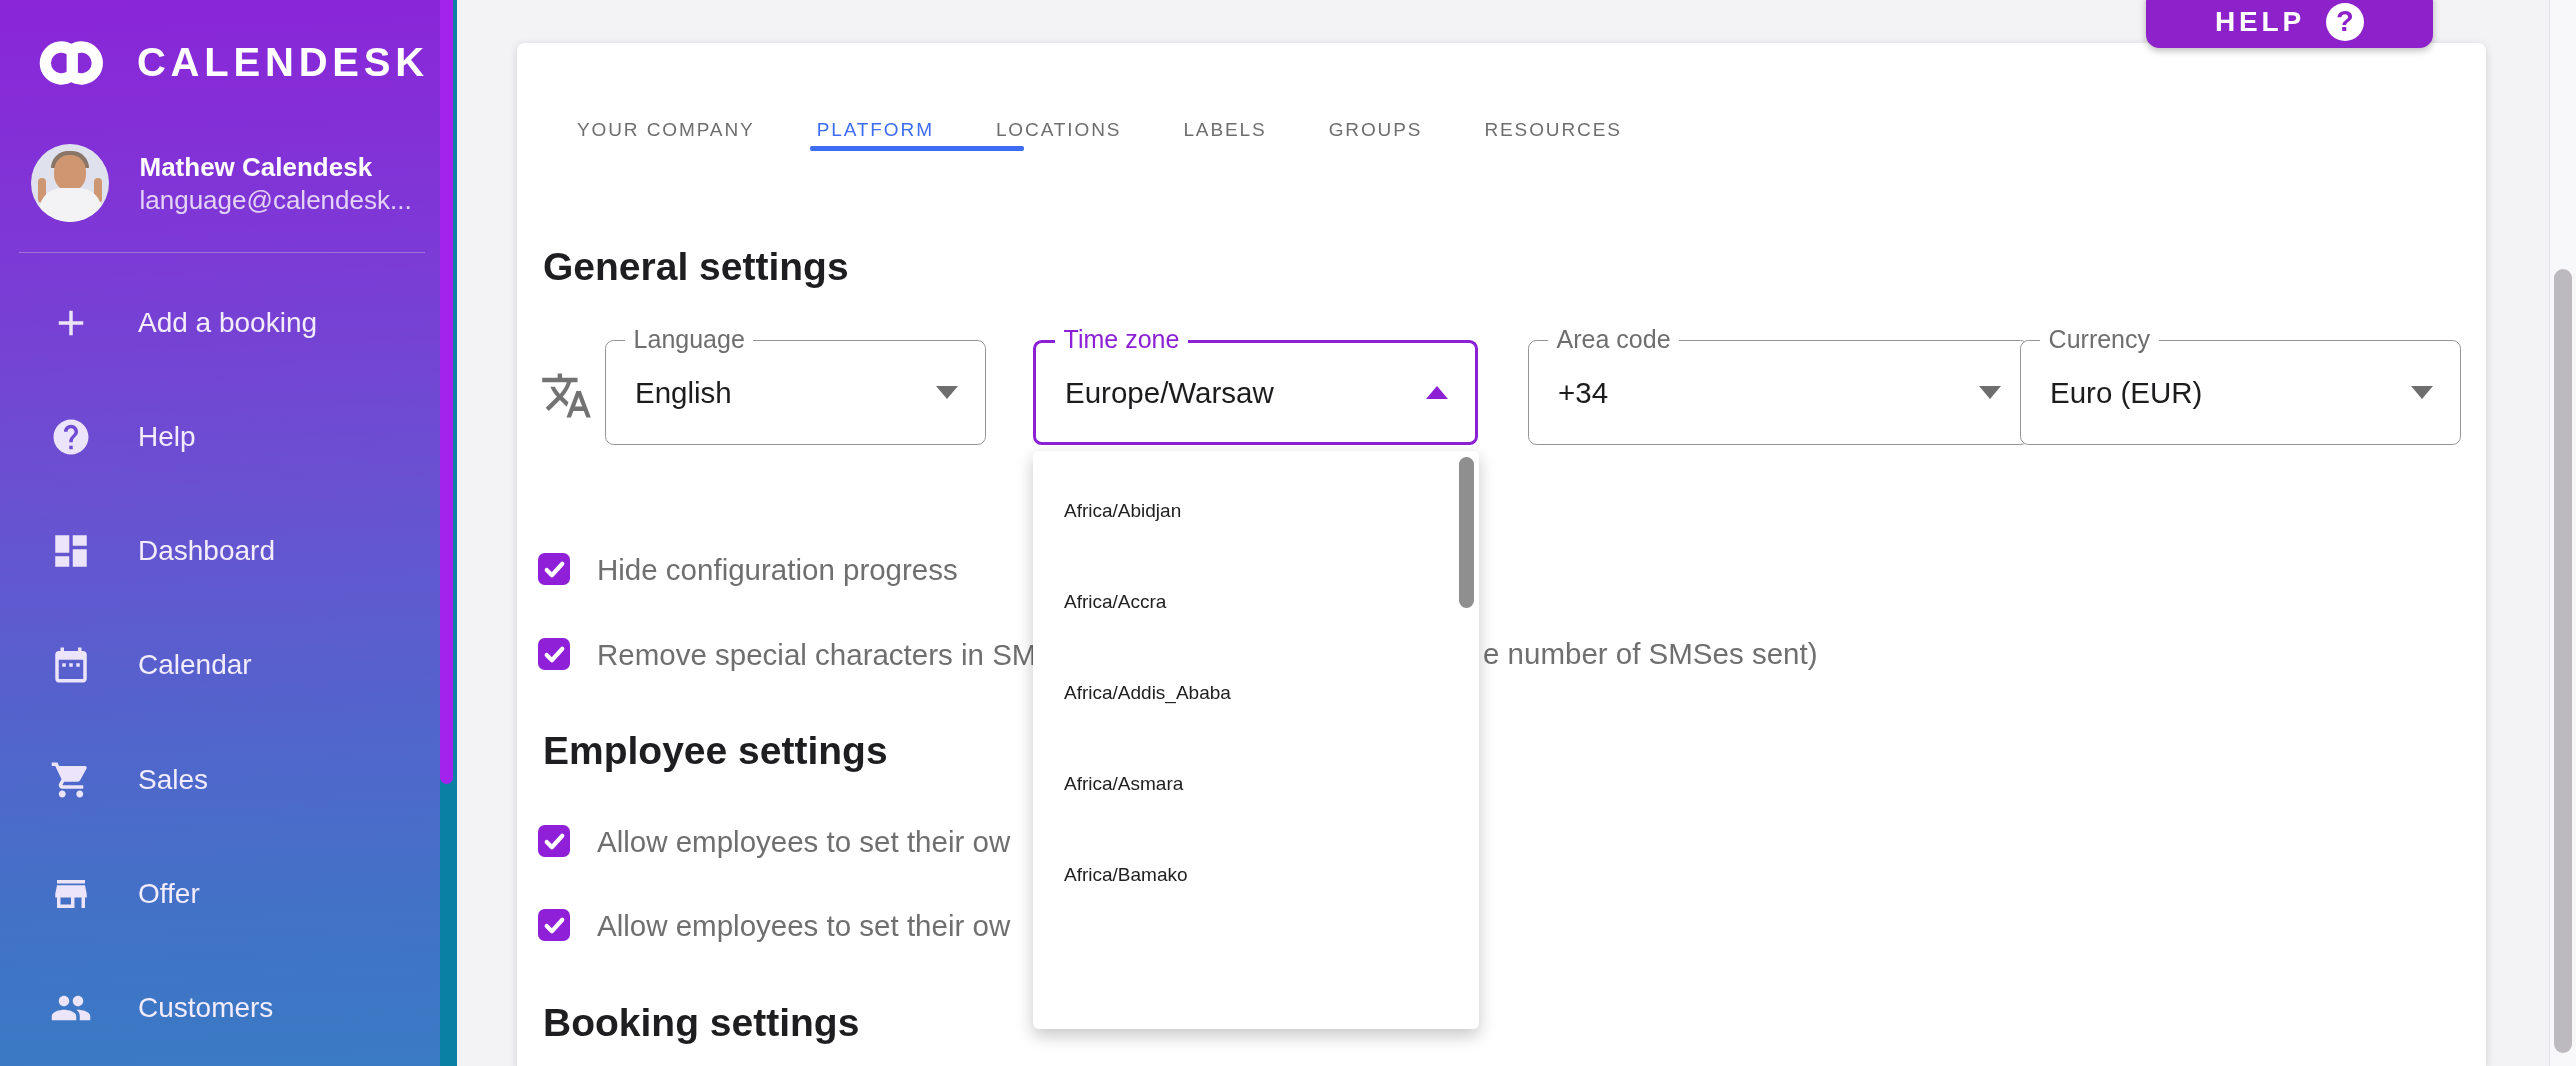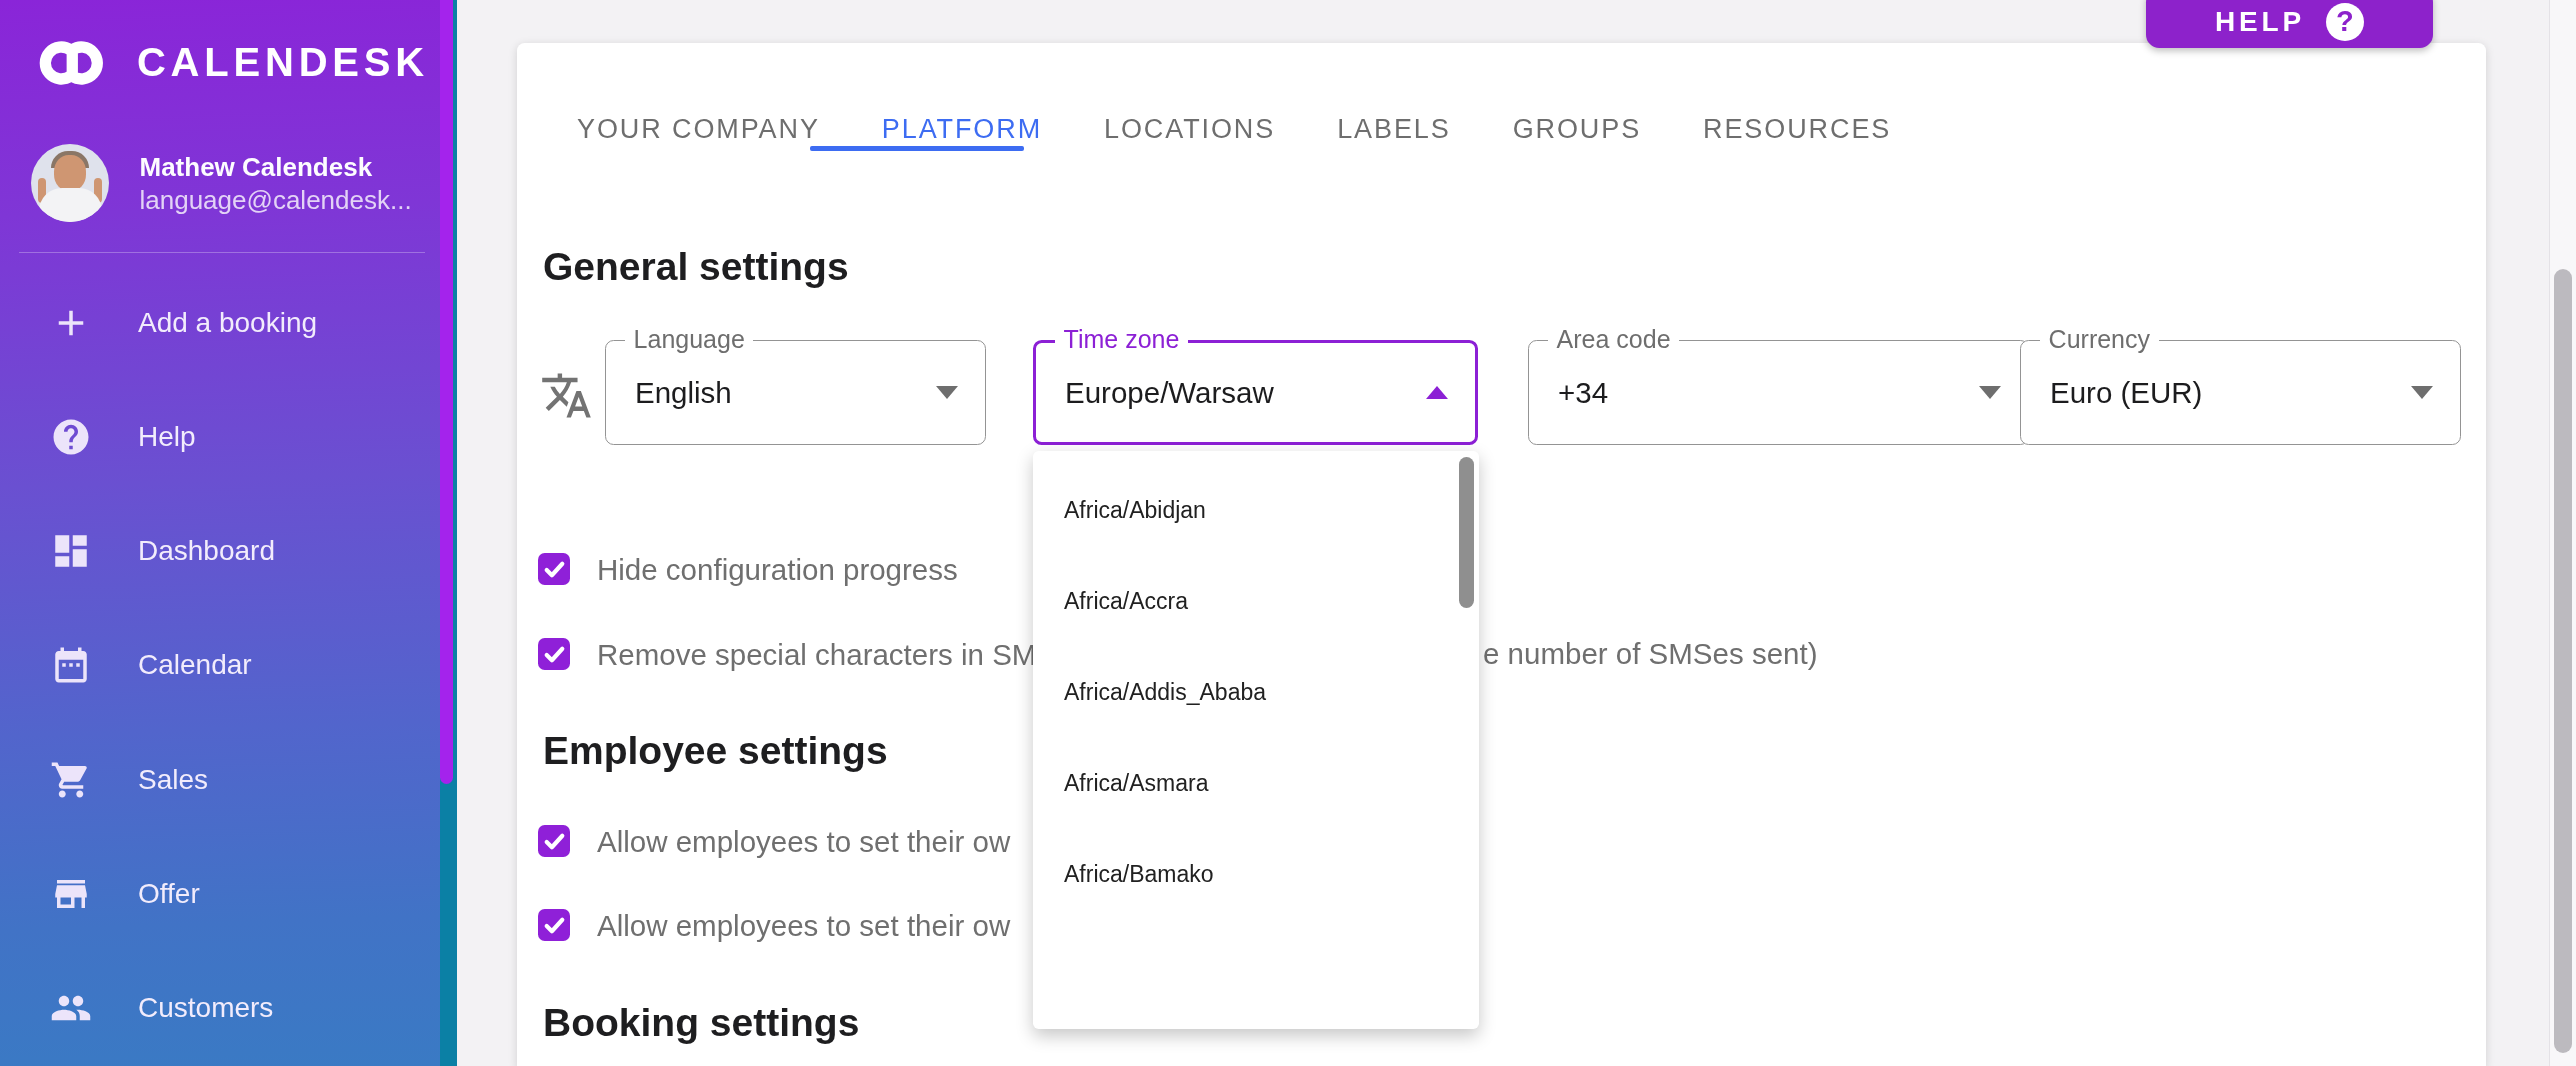--- a/index.html
+++ b/index.html
@@ -30,21 +30,21 @@
   
   .side-scroll-track { position:absolute; left:440px; top:0; width:17px; height:1067px; background:#0b80a5; }
   .side-scroll-thumb { position:absolute; left:0; top:-17px; width:13.3px; height:801px; border-radius:7.6px; background:#a423ec; }
 
   
   .card { position:absolute; left:517px; top:43px; width:1969px; height:1024px; background:#ffffff;
     border-radius:7.6px 7.6px 0 0; box-shadow:0 2.9px 9.5px rgba(0,0,0,.14); }
 
   
   .tabs { position:absolute; left:29px; top:55px; height:63px; display:flex; align-items:center; }
-  .tab { padding:0 31px; font-size:27px; font-weight:500; letter-spacing:1.9px; color:#6e6e6e; cursor:pointer; white-space:nowrap;text-align:center; }
+  .tab { padding:0 31px; font-size:19px; font-weight:500; letter-spacing:1.9px; color:#6e6e6e; cursor:pointer; white-space:nowrap;text-align:center; }
   .tab.active { color:#3d6cf2; }
   .tab-underline { position:absolute; left:293px; top:103px; width:214px; height:4.8px; background:#3d6cf2; border-radius:1.9px; }
 
   
   .section-title { position:absolute; left:26px; color:#1e1e20; font-size:39px; font-weight:700; line-height:48px; white-space:nowrap; }
   .t-general { top:200px; }
   .t-employee { top:684px; }
   .t-booking { top:956px; }
 
   
@@ -72,21 +72,21 @@
   .row-hide      { top:510px; }
   .row-sms       { top:595px; }
   .row-emp1      { top:782px; }
   .row-emp2      { top:866px; }
   .sms-fragment  { position:absolute; left:966px; top:595px; height:32px; line-height:32px; display:flex; align-items:center; font-size:29.5px; color:#6f6f6f; white-space:nowrap; }
 
   
   .menu { position:absolute; left:516px; top:408px; width:446px; height:578px; background:#ffffff;
     border-radius:5.7px; box-shadow:0 6.7px 17px rgba(0,0,0,.22); z-index:20; overflow:hidden; }
   .menu-list { position:absolute; left:0; top:14.3px; width:100%; }
-  .menu-item { height:91px; display:flex; align-items:center; padding-left:31px; font-size:23px; color:#212121; cursor:pointer; white-space:nowrap; }
+  .menu-item { height:91px; display:flex; align-items:center; padding-left:31px; font-size:19px; color:#212121; cursor:pointer; white-space:nowrap; }
   .menu-scroll-thumb { position:absolute; right:4.8px; top:5.7px; width:15.2px; height:151px; background:#8f8f8f; border-radius:7.6px; }
 
   
   .help-btn { position:absolute; left:2146px; top:-11.4px; width:287px; height:59px; background:#8d22cb; border-radius:13.3px;
     display:flex; align-items:center; justify-content:center; z-index:30; cursor:pointer; box-shadow:0 2.9px 7.6px rgba(0,0,0,.25); }
   .help-label { color:#ffffff; font-size:28px; font-weight:600; letter-spacing:3.8px; margin-right:21px; padding-top:7.6px; }
   .help-q { width:38px; height:38px; border-radius:50%; background:#ffffff; color:#8d22cb; font-size:29px; font-weight:800;
     display:flex; align-items:center; justify-content:center; margin-top:7.6px; }
 
   

